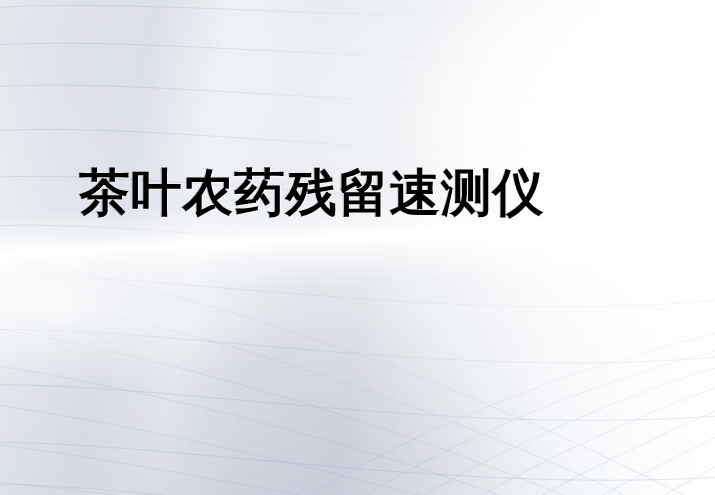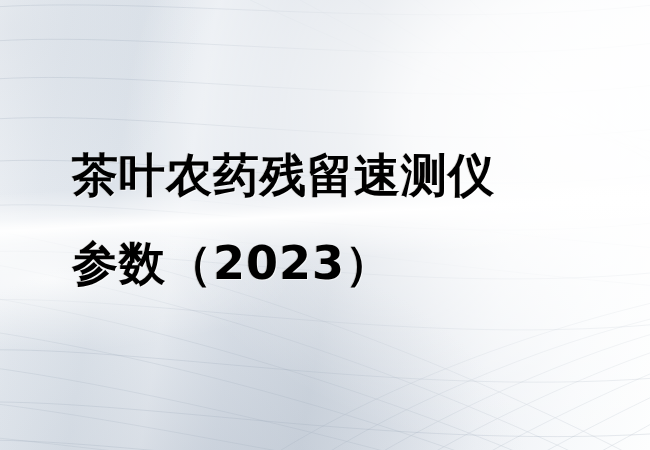--- a/index.html
+++ b/index.html
@@ -205,16 +205,15 @@
     </g>
   </svg>
 
   <div class="bg-layer bg-glow-right"></div>
   <div class="bg-layer bg-highlight-band"></div>
   <div class="bg-layer bg-highlight-low"></div>
   <div class="bg-layer bg-shade"></div>
 
   <div class="title-block">
     <div class="title-line">茶叶农药残留速测仪</div>
-    <div class="title-line">参数（2023）</div>
   </div>
 
 </div>
 
 </body></html>

